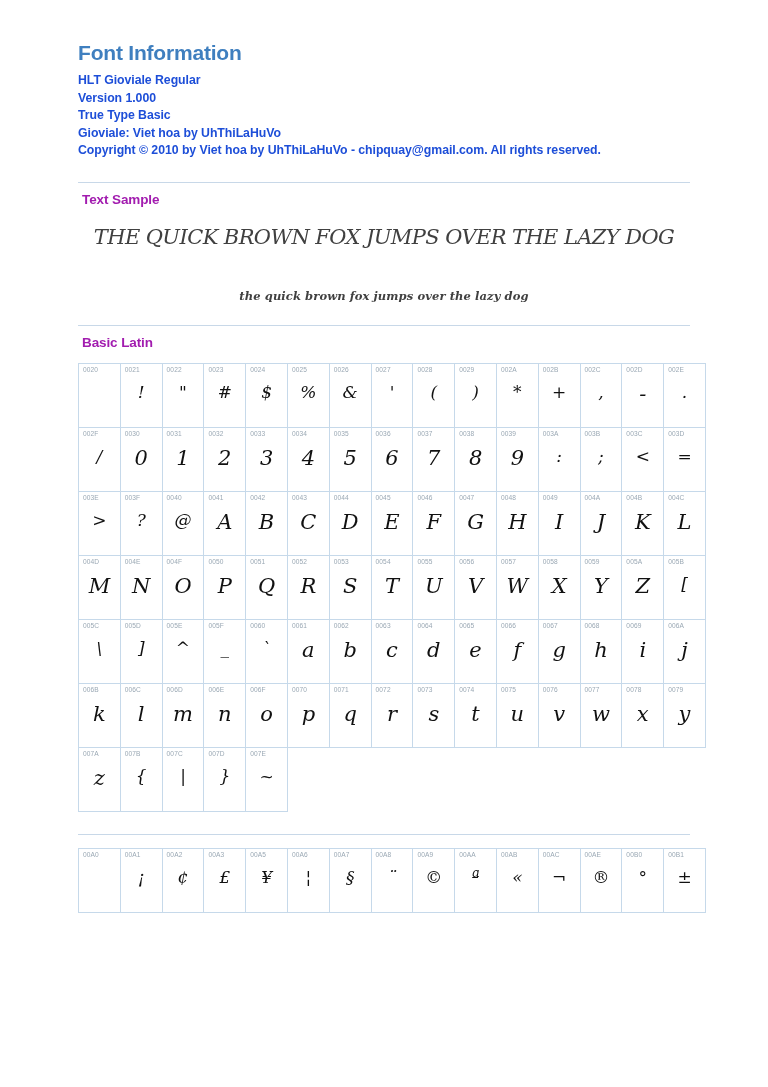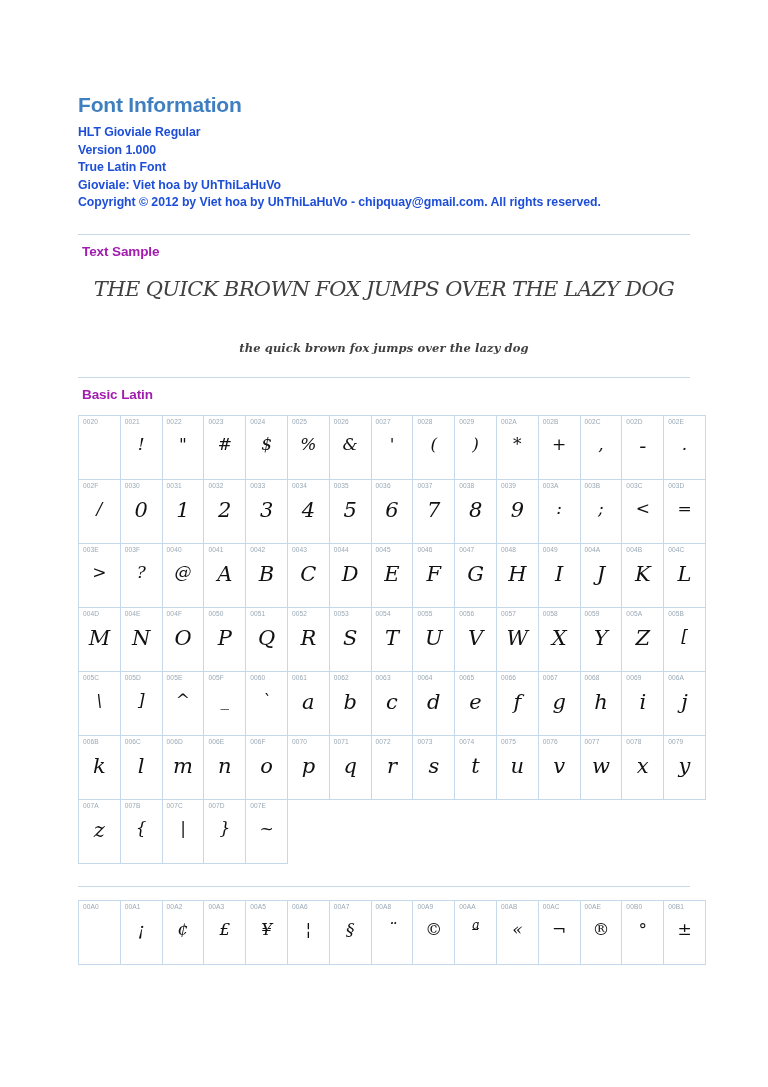--- a/index.html
+++ b/index.html
@@ -20,21 +20,21 @@
     width: 768px;
     height: 1087px;
     background: #ffffff;
     box-sizing: border-box;
     padding: 0 78px;
   }
 
   
   .doc-title {
     margin: 0;
-    padding-top: 92px;
+    padding-top: 40px;
     font-size: 21px;
     font-weight: bold;
     color: #3f7fbf;
     letter-spacing: -0.2px;
     line-height: 1.2;
   }
   .meta-list {
     margin: 7px 0 0 0;
     padding: 0;
     list-style: none;
@@ -144,23 +144,23 @@
 </head>
 <body>
 
 <div class="page">
 
   <div>
     <h1 class="doc-title">Font Information</h1>
     <ul class="meta-list">
       <li>HLT Gioviale Regular</li>
       <li>Version 1.000</li>
-      <li>True Latin Font</li>
+      <li>True Type Basic</li>
       <li>Gioviale: Viet hoa by UhThiLaHuVo</li>
-      <li class="copyright">Copyright © 2012 by Viet hoa by UhThiLaHuVo - chipquay@gmail.com. All rights reserved.</li>
+      <li class="copyright">Copyright © 2010 by Viet hoa by UhThiLaHuVo - chipquay@gmail.com. All rights reserved.</li>
     </ul>
   </div>
 
   <div class="section">
     <hr class="rule">
     <h2 class="section-title">Text Sample</h2>
     <div class="samples">
       <div class="sample sample-upper">THE QUICK BROWN FOX JUMPS OVER THE LAZY DOG</div>
       <div class="sample sample-lower">the quick brown fox jumps over the lazy dog</div>
     </div>

